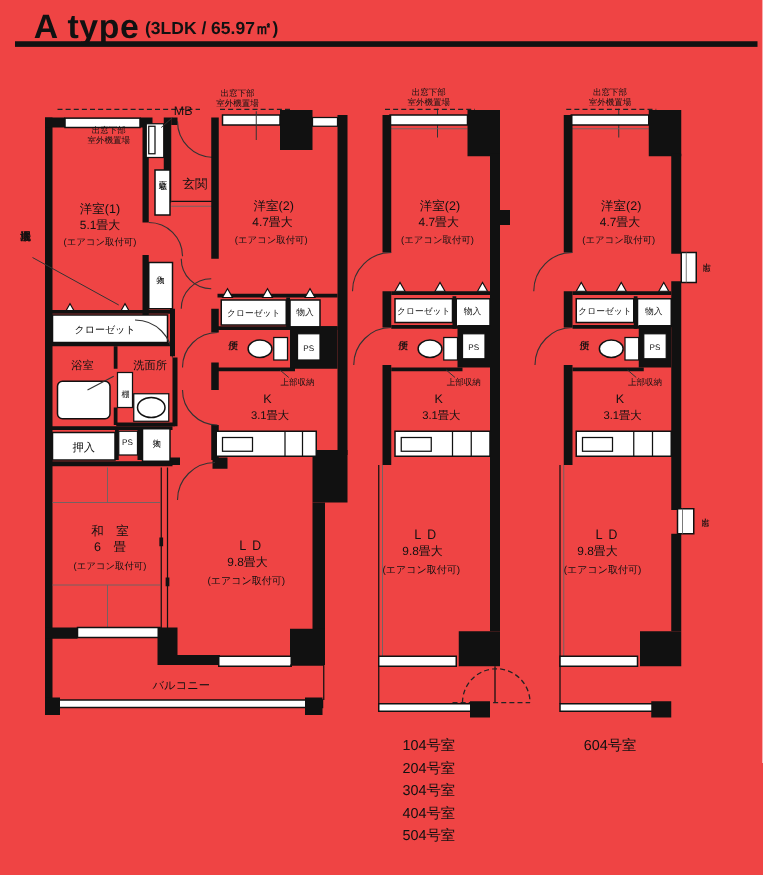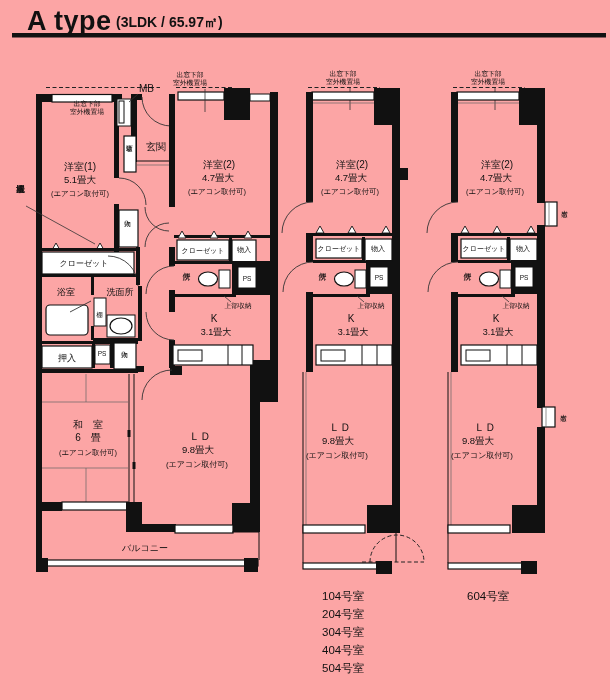--- a/index.html
+++ b/index.html
@@ -1,16 +1,16 @@
 <!DOCTYPE html>
 <html><head>
 <meta charset="utf-8">
 <style>
   html,body{margin:0;padding:0;background:#fff;}
-  .canvas{width:610px;height:700px;background:#fca5a5;position:relative;overflow:hidden;}
+  .canvas{width:610px;height:700px;background:#ef4444;position:relative;overflow:hidden;}
   svg{display:block;}
   .w{fill:#111;}
   .fx{fill:#fff;stroke:#111;stroke-width:1.2;}
   .fx1{fill:#fff;stroke:#111;stroke-width:1;}
   .ln{stroke:#111;stroke-width:1;fill:none;}
   .thin{stroke:#666;stroke-width:.7;fill:none;}
   .ptr{stroke:#333;stroke-width:.8;fill:none;}
   .dash{stroke:#222;stroke-width:1;fill:none;stroke-dasharray:4 2.5;}
   .arc{stroke:#333;stroke-width:.9;fill:none;}
   .tri{fill:#fff;stroke:#111;stroke-width:.9;}

